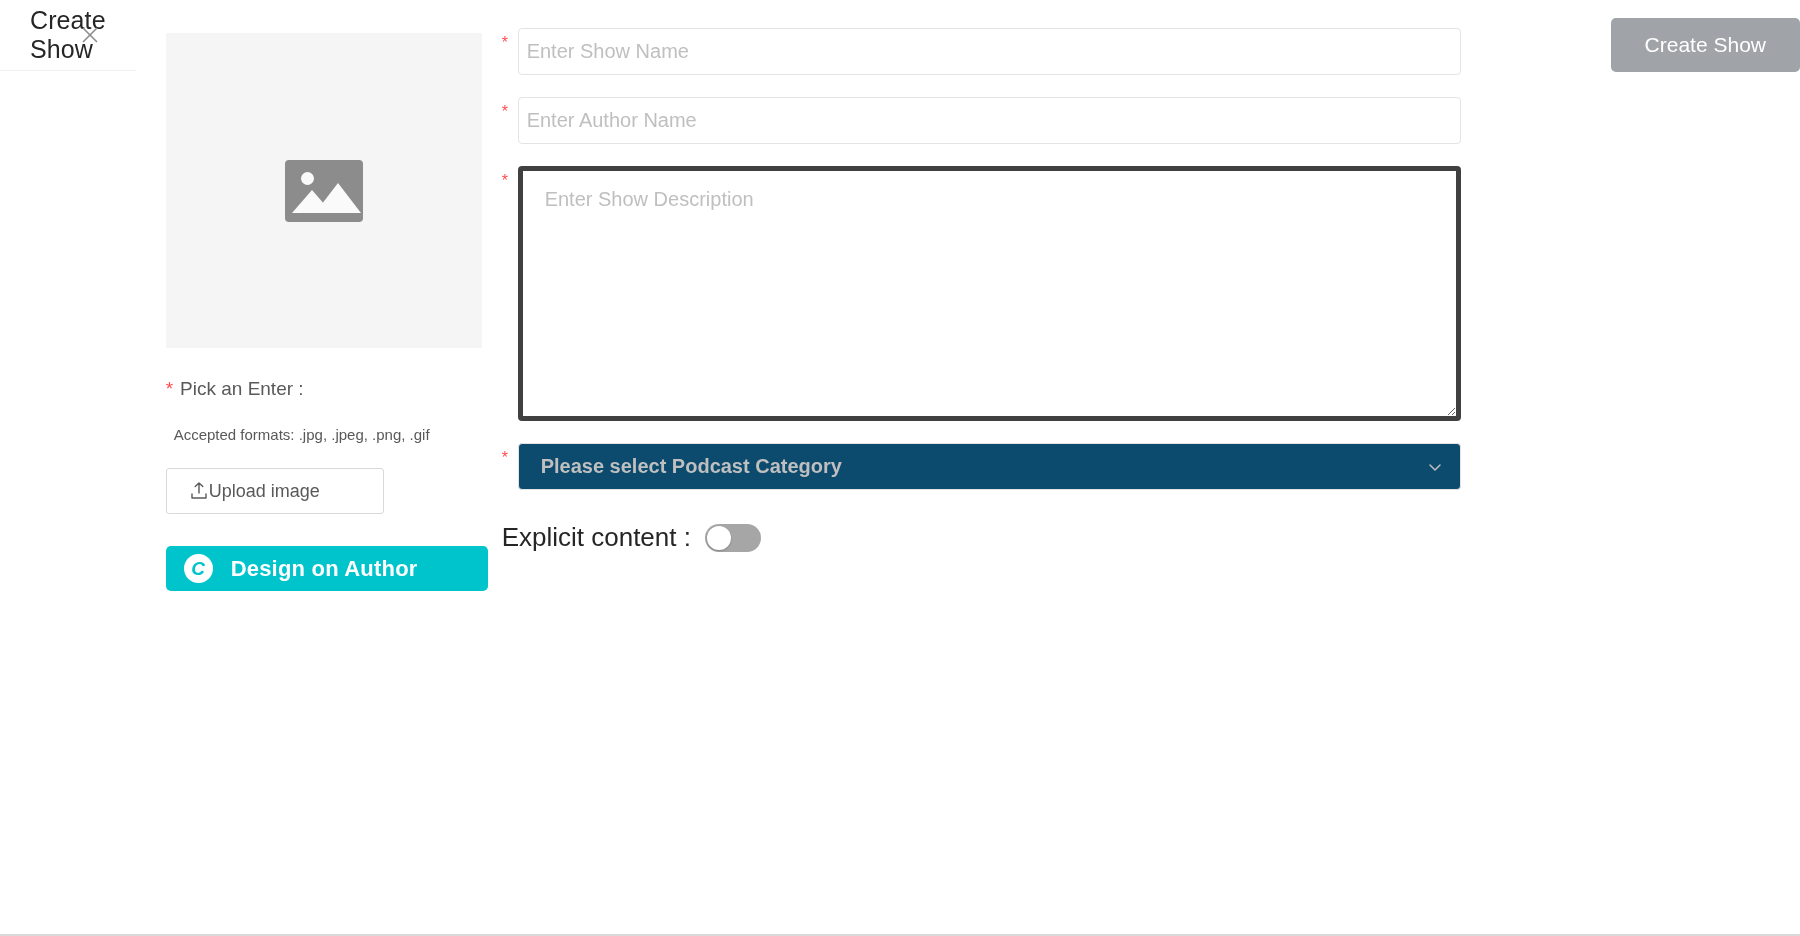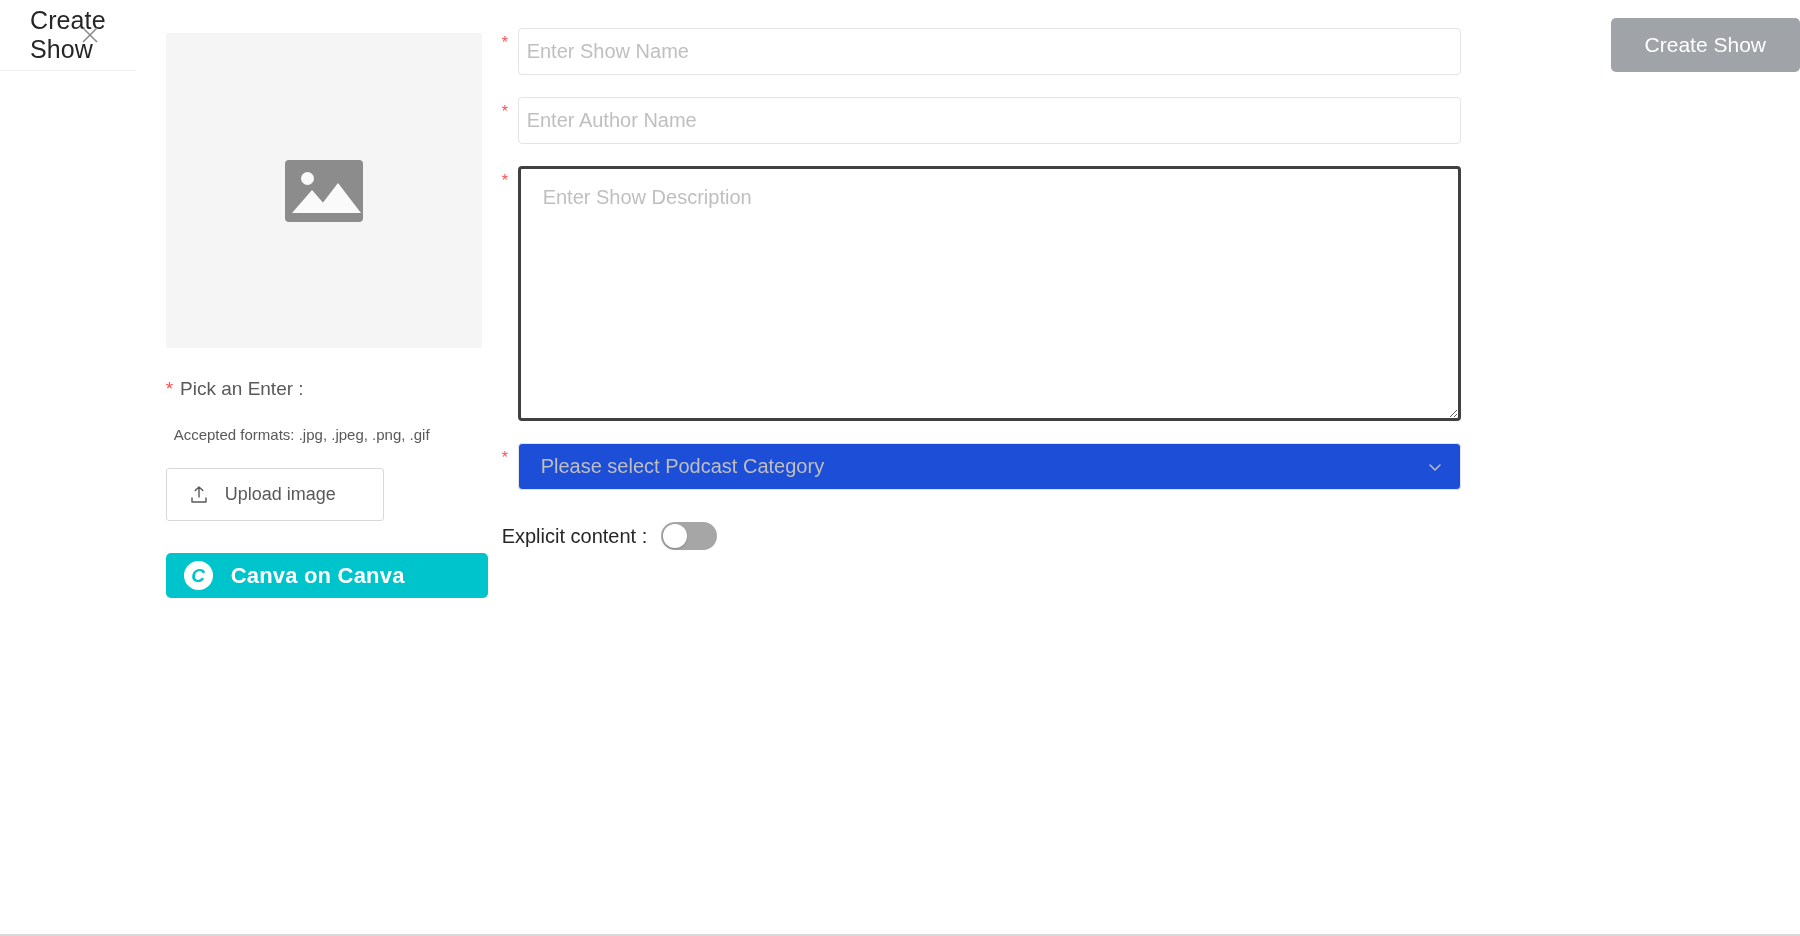--- a/index.html
+++ b/index.html
@@ -131,25 +131,24 @@
     line-height: 1;
   }
   .formats {
     margin-top: 26px;
     font-size: 15px;
     color: #595959;
     margin-left: 8px;
   }
   .upload-btn {
     margin-top: 25px;
-    height: 53px;
+    height: 46px;
     min-width: 218px;
     display: inline-flex;
     align-items: center;
-    gap: 16px;
     padding: 0 22px;
     background: #ffffff;
     border: 1px solid #d9d9d9;
     border-radius: 3px;
     font-size: 18px;
     color: #595959;
     cursor: pointer;
     font-family: "Liberation Sans", sans-serif;
   }
   .upload-icon {
@@ -226,21 +225,21 @@
     color: #262626;
     font-family: "Liberation Sans", sans-serif;
     background: #ffffff;
     outline: none;
   }
   .text-input::placeholder { color: #bfbfbf; }
 
   .textarea-input {
     flex: 1 1 auto;
     height: 255px;
-    border: 3px solid #404040;
+    border: 5px solid #404040;
     border-radius: 4px;
     padding: 14px 22px;
     font-size: 20px;
     color: #262626;
     font-family: "Liberation Sans", sans-serif;
     background: #ffffff;
     outline: none;
     resize: vertical;
     line-height: 1.4;
   }
@@ -254,43 +253,44 @@
   .select-box {
     width: 100%;
     height: 47px;
     border: 1px solid #e4e4e4;
     border-radius: 4px;
     padding: 0 40px 0 22px;
     font-size: 20px;
     color: #bfbfbf;
     display: flex;
     align-items: center;
-    background: #1d4ed8;
+    background: #0c4a6e;
     cursor: pointer;
+    font-weight: bold;
   }
   .chevron {
     position: absolute;
     right: 18px;
     top: 50%;
     transform: translateY(-50%);
     width: 16px;
     height: 16px;
     pointer-events: none;
     color: #bfbfbf;
   }
 
   .toggle-row {
     display: flex;
     align-items: center;
     margin-top: 32px;
     margin-bottom: 10px;
     padding-left: 0;
   }
   .toggle-label {
-    font-size: 20px;
+    font-size: 26px;
     color: #262626;
     margin-right: 14px;
   }
   .toggle-switch {
     width: 56px;
     height: 28px;
     border-radius: 14px;
     background: #a6a6a6;
     position: relative;
     cursor: pointer;
@@ -368,21 +368,21 @@
           <svg width="20" height="20" viewBox="0 0 20 20">
             <path d="M10 2 L10 12 M6.2 5.6 L10 2 L13.8 5.6" stroke="#595959" stroke-width="1.4" fill="none" stroke-linecap="round" stroke-linejoin="round"></path>
             <path d="M3 13 L3 17 L17 17 L17 13" stroke="#595959" stroke-width="1.4" fill="none" stroke-linecap="round" stroke-linejoin="round"></path>
           </svg>
         </span>
         <span>Upload image</span>
       </button>
 
       <button class="canva-btn">
         <span class="canva-logo">C</span>
-        <span class="canva-text">Canva on Canva</span>
+        <span class="canva-text">Design on Author</span>
       </button>
 
     </div>
 
     <div class="right-col">
 
       <div class="field-row">
         <span class="field-star">*</span>
         <input class="text-input" type="text" placeholder="Enter Show Name" style="">
       </div>

